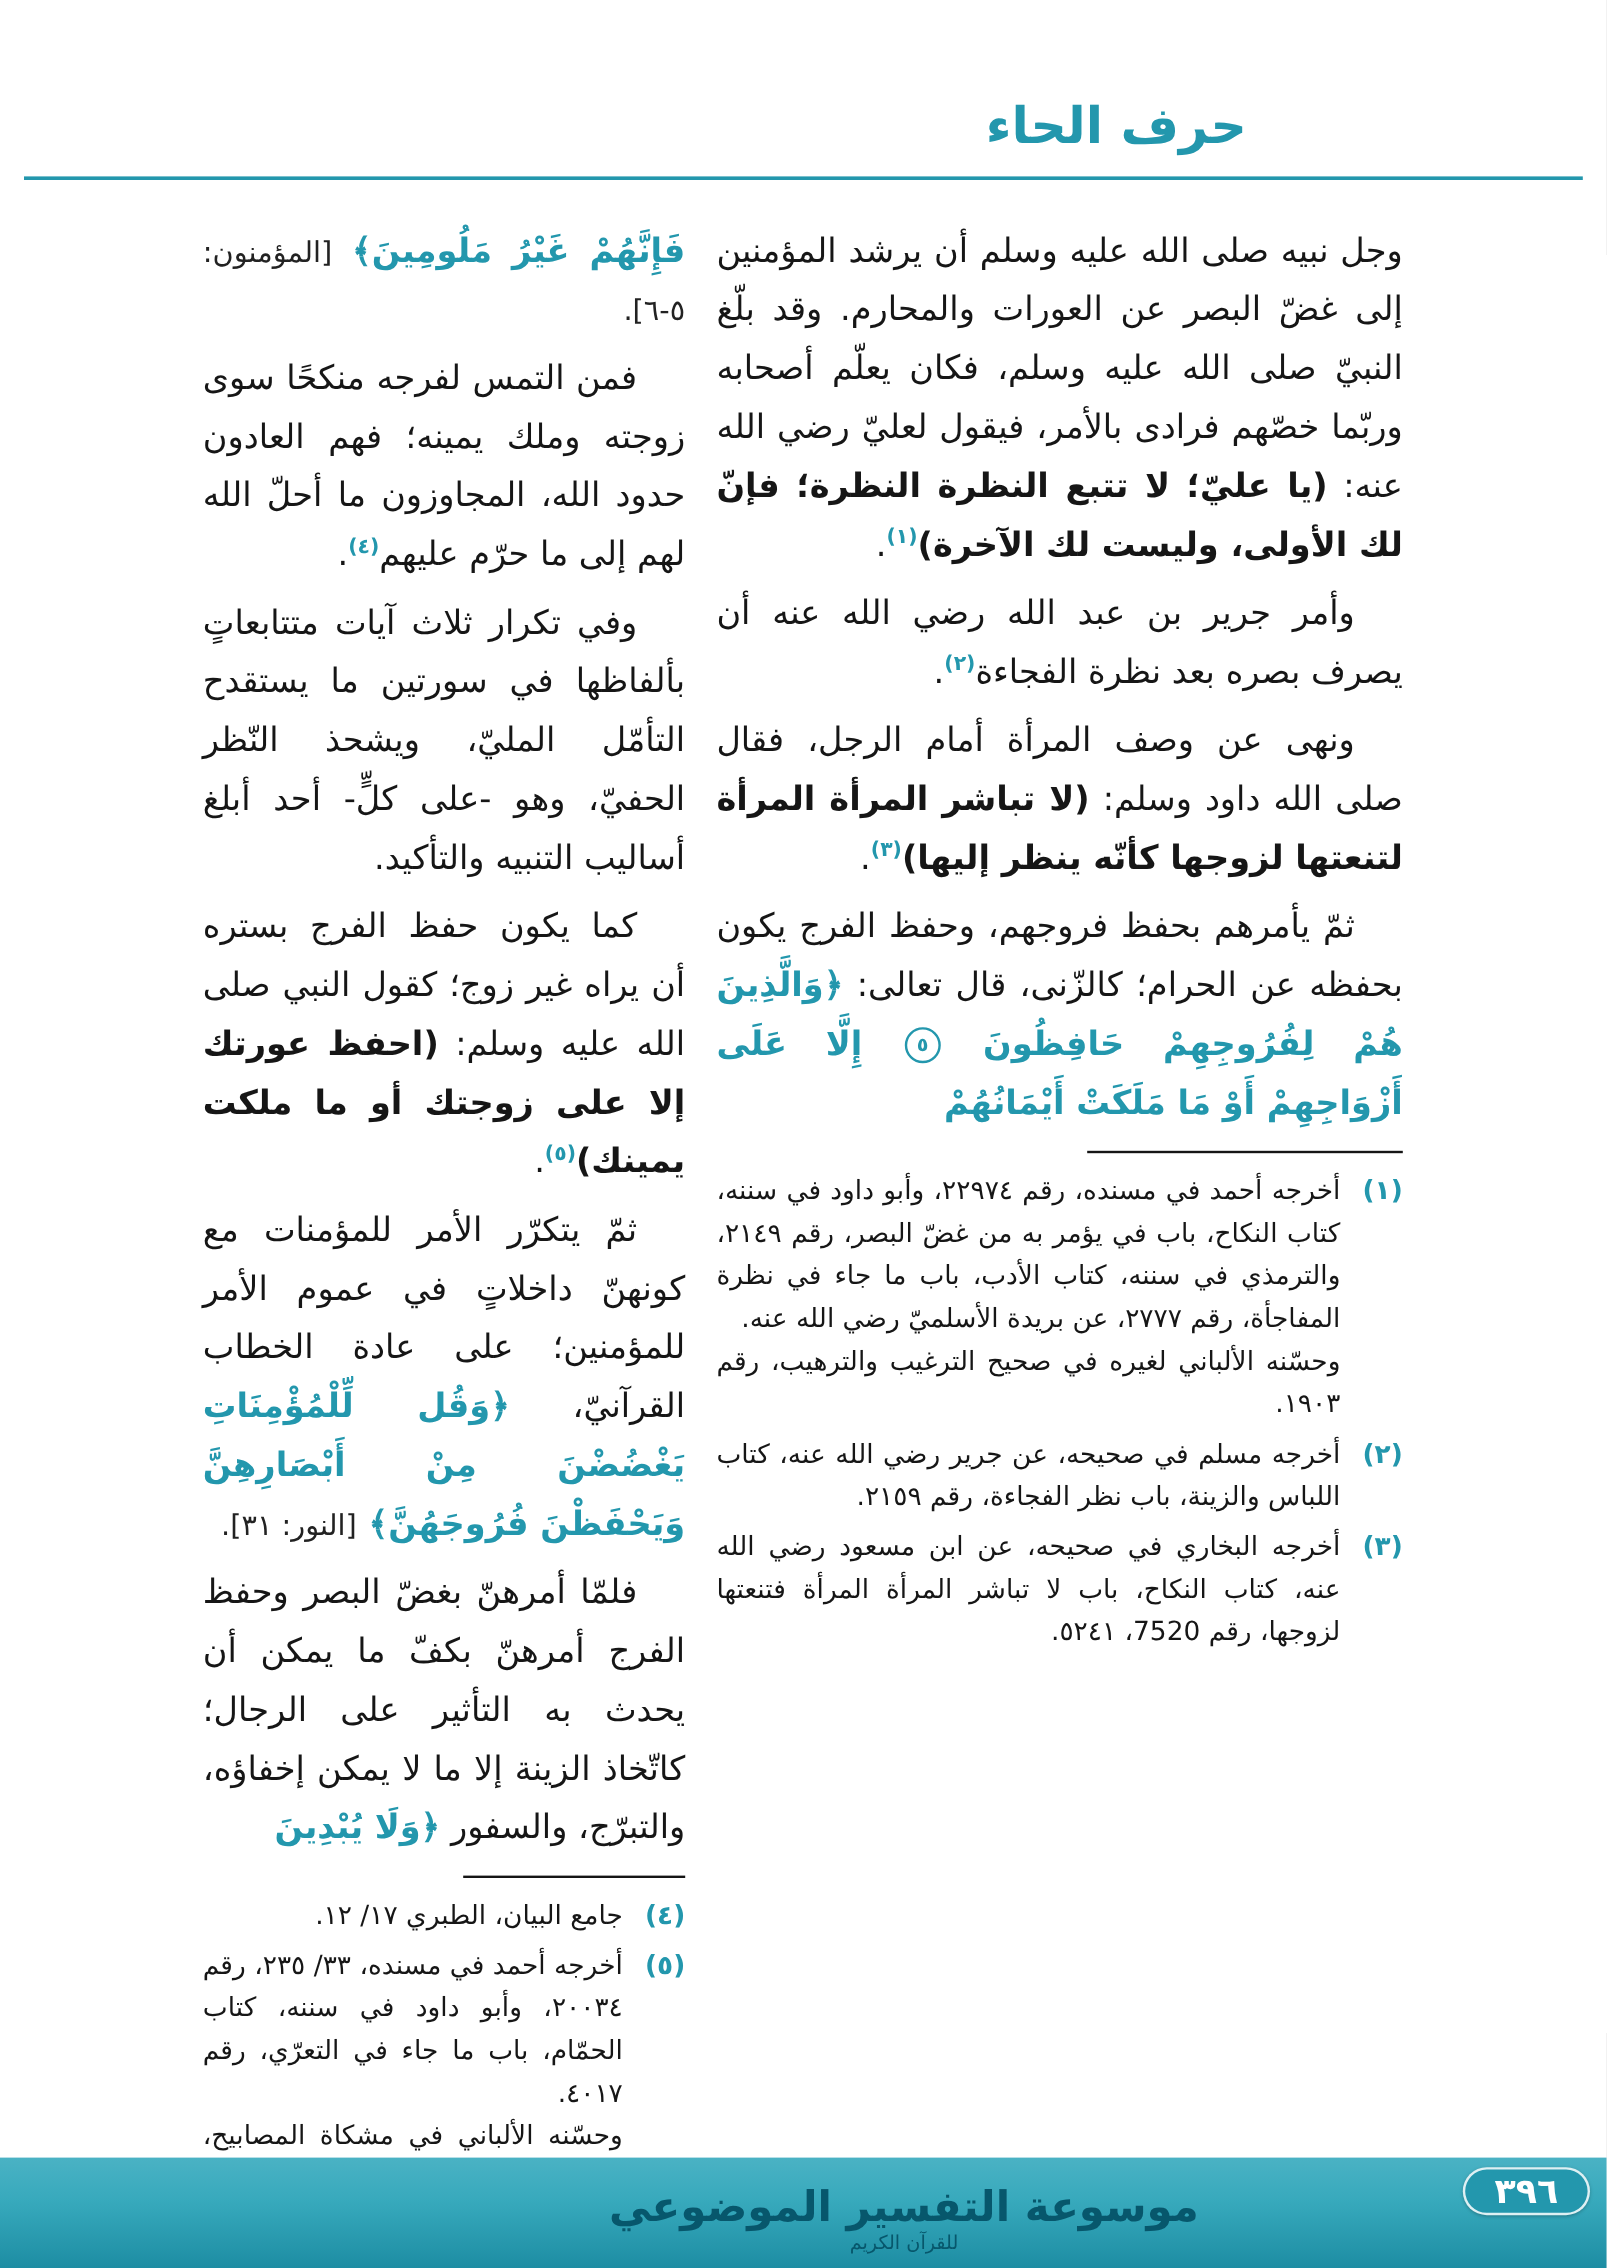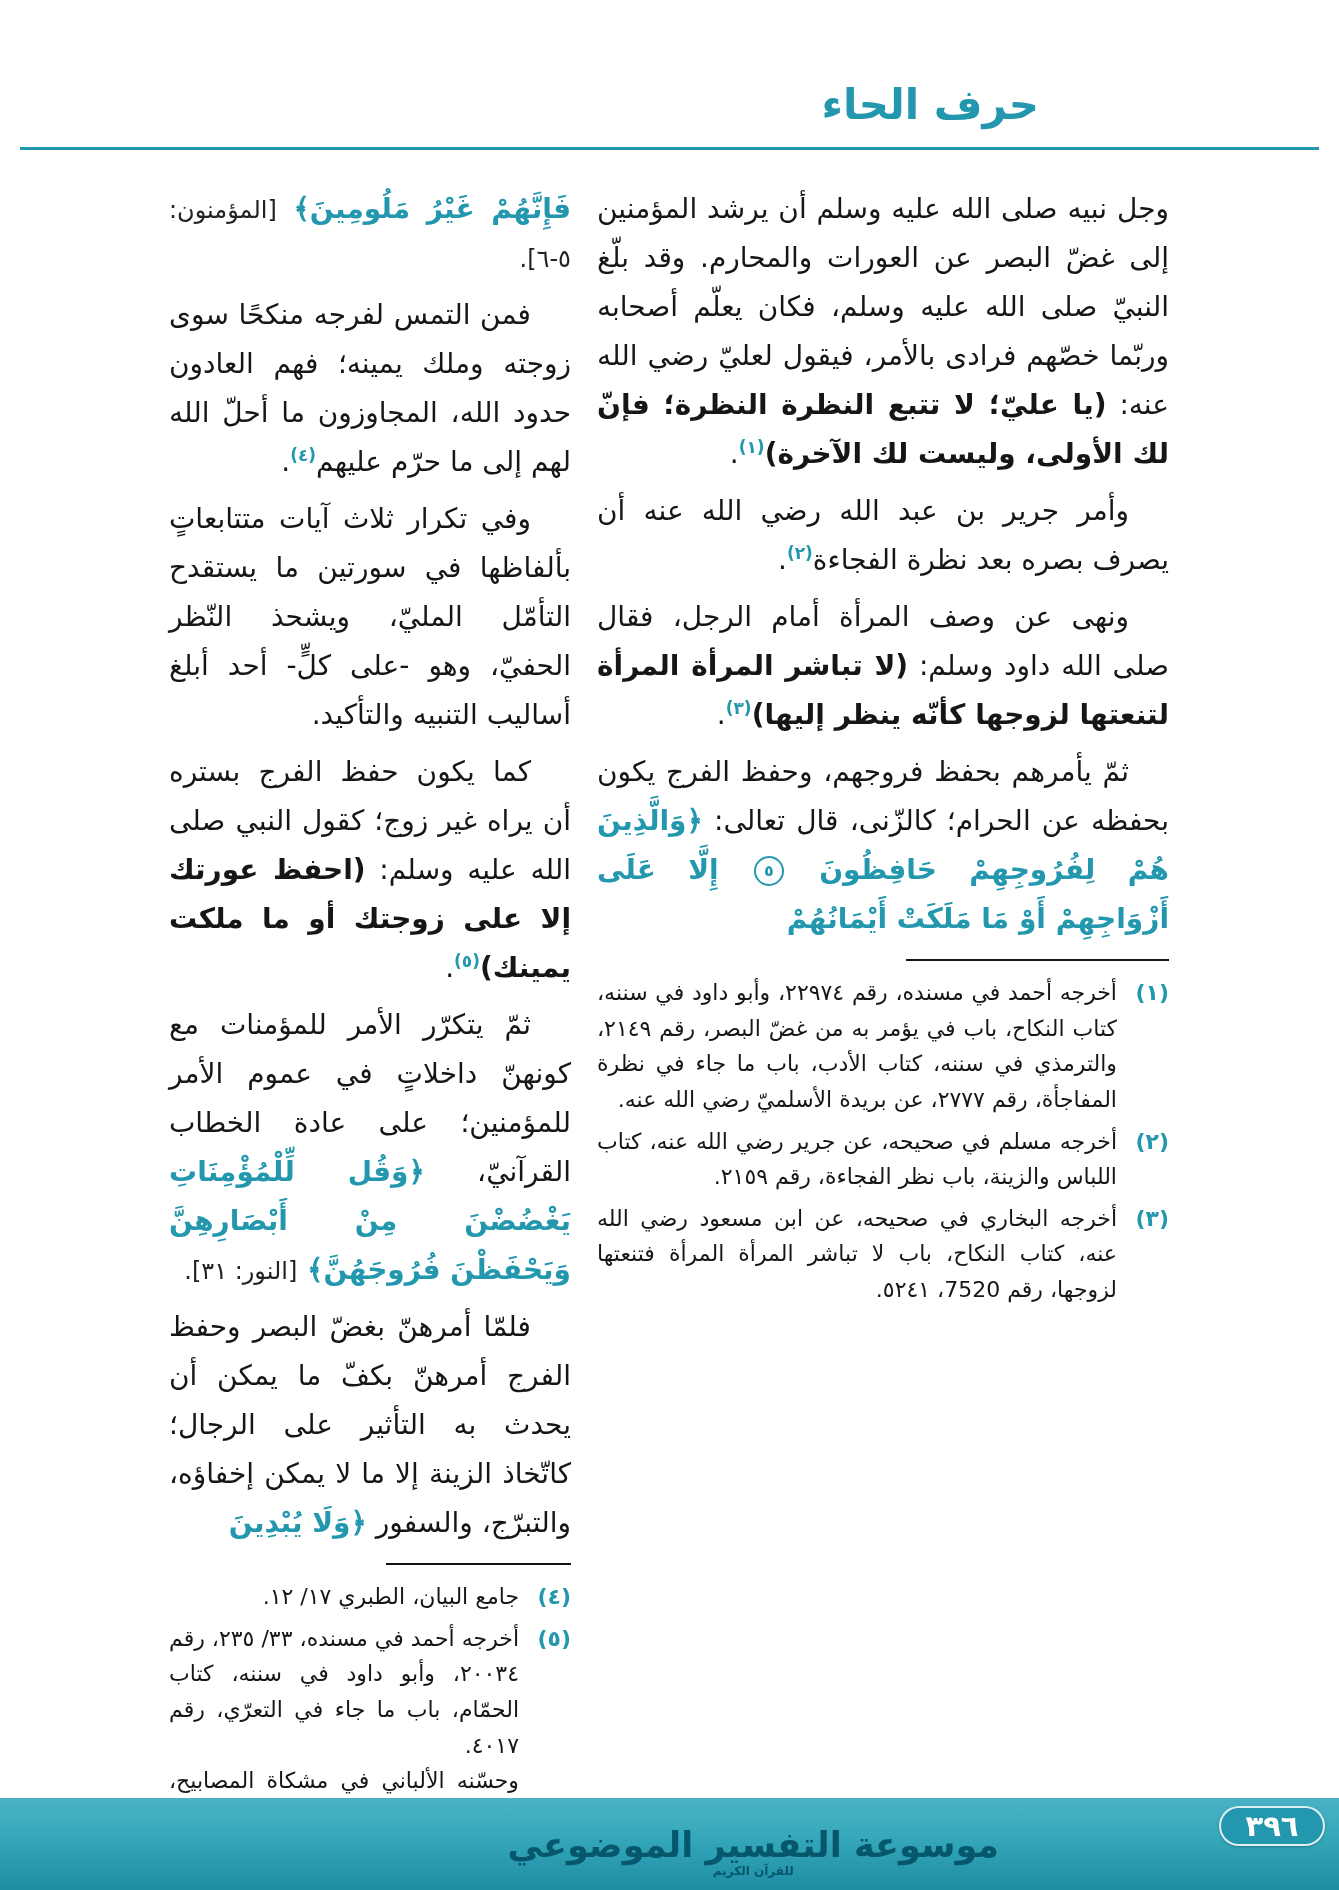--- a/index.html
+++ b/index.html
@@ -73,21 +73,21 @@
   
   .footer-band{
     position:absolute;left:0;right:0;bottom:0;height:92px;
     background:linear-gradient(180deg,#4ab2c4 0%,var(--band) 40%,#1d8da3 100%);
   }
   .footer-logo{
     position:absolute;bottom:12px;right:340px;
     text-align:center;color:#07576c;line-height:1.05;
   }
   .logo-main{font-size:35px;font-weight:bold;}
-  .logo-sub{font-size:12px;font-weight:bold;margin-top:2px;}
+  .logo-sub{font-size:16px;font-weight:normal;margin-top:2px;}
   .page-number{
     position:absolute;bottom:44px;right:14px;
     width:106px;height:40px;border-radius:24px;
     background:var(--accent);border:2px solid rgba(255,255,255,.85);
     color:#ffffff;font-size:29px;font-weight:bold;
     display:flex;align-items:center;justify-content:center;
     box-shadow:0 1px 3px rgba(0,0,0,.25);
   }
 </style>
 </head>
@@ -104,20 +104,21 @@
       <p class="para"><span class="seg">وجل نبيه صلى الله عليه وسلم أن يرشد المؤمنين إلى غضّ البصر عن العورات والمحارم. وقد بلّغ النبيّ صلى الله عليه وسلم، فكان يعلّم أصحابه وربّما خصّهم فرادى بالأمر، فيقول لعليّ رضي الله عنه: </span><span class="seg hadith">(يا عليّ؛ لا تتبع النظرة النظرة؛ فإنّ لك الأولى، وليست لك الآخرة)</span><span class="seg ref">(١)</span><span class="seg">.</span></p>
       <p class="para indent"><span class="seg">وأمر جرير بن عبد الله رضي الله عنه أن يصرف بصره بعد نظرة الفجاءة</span><span class="seg ref">(٢)</span><span class="seg">.</span></p>
       <p class="para indent"><span class="seg">ونهى عن وصف المرأة أمام الرجل، فقال صلى الله داود وسلم: </span><span class="seg hadith">(لا تباشر المرأة المرأة لتنعتها لزوجها كأنّه ينظر إليها)</span><span class="seg ref">(٣)</span><span class="seg">.</span></p>
       <p class="para indent"><span class="seg">ثمّ يأمرهم بحفظ فروجهم، وحفظ الفرج يكون بحفظه عن الحرام؛ كالزّنى، قال تعالى: </span><span class="seg quran">﴿وَالَّذِينَ هُمْ لِفُرُوجِهِمْ حَافِظُونَ </span><span class="seg ayah">٥</span><span class="seg quran"> إِلَّا عَلَى أَزْوَاجِهِمْ أَوْ مَا مَلَكَتْ أَيْمَانُهُمْ</span></p>
       <div class="fn-sep"></div>
       <div class="footnotes">
           <div class="footnote">
             <span class="fn-num">(١)</span>
             <div class="fn-text">
               <p>أخرجه أحمد في مسنده، رقم ٢٢٩٧٤، وأبو داود في سننه، كتاب النكاح، باب في يؤمر به من غضّ البصر، رقم ٢١٤٩، والترمذي في سننه، كتاب الأدب، باب ما جاء في نظرة المفاجأة، رقم ٢٧٧٧، عن بريدة الأسلميّ رضي الله عنه.</p>
+              <p>وحسّنه الألباني لغيره في صحيح الترغيب والترهيب، رقم ١٩٠٣.</p>
             </div>
           </div>
           <div class="footnote">
             <span class="fn-num">(٢)</span>
             <div class="fn-text">
               <p>أخرجه مسلم في صحيحه، عن جرير رضي الله عنه، كتاب اللباس والزينة، باب نظر الفجاءة، رقم ٢١٥٩.</p>
             </div>
           </div>
           <div class="footnote">
             <span class="fn-num">(٣)</span>

